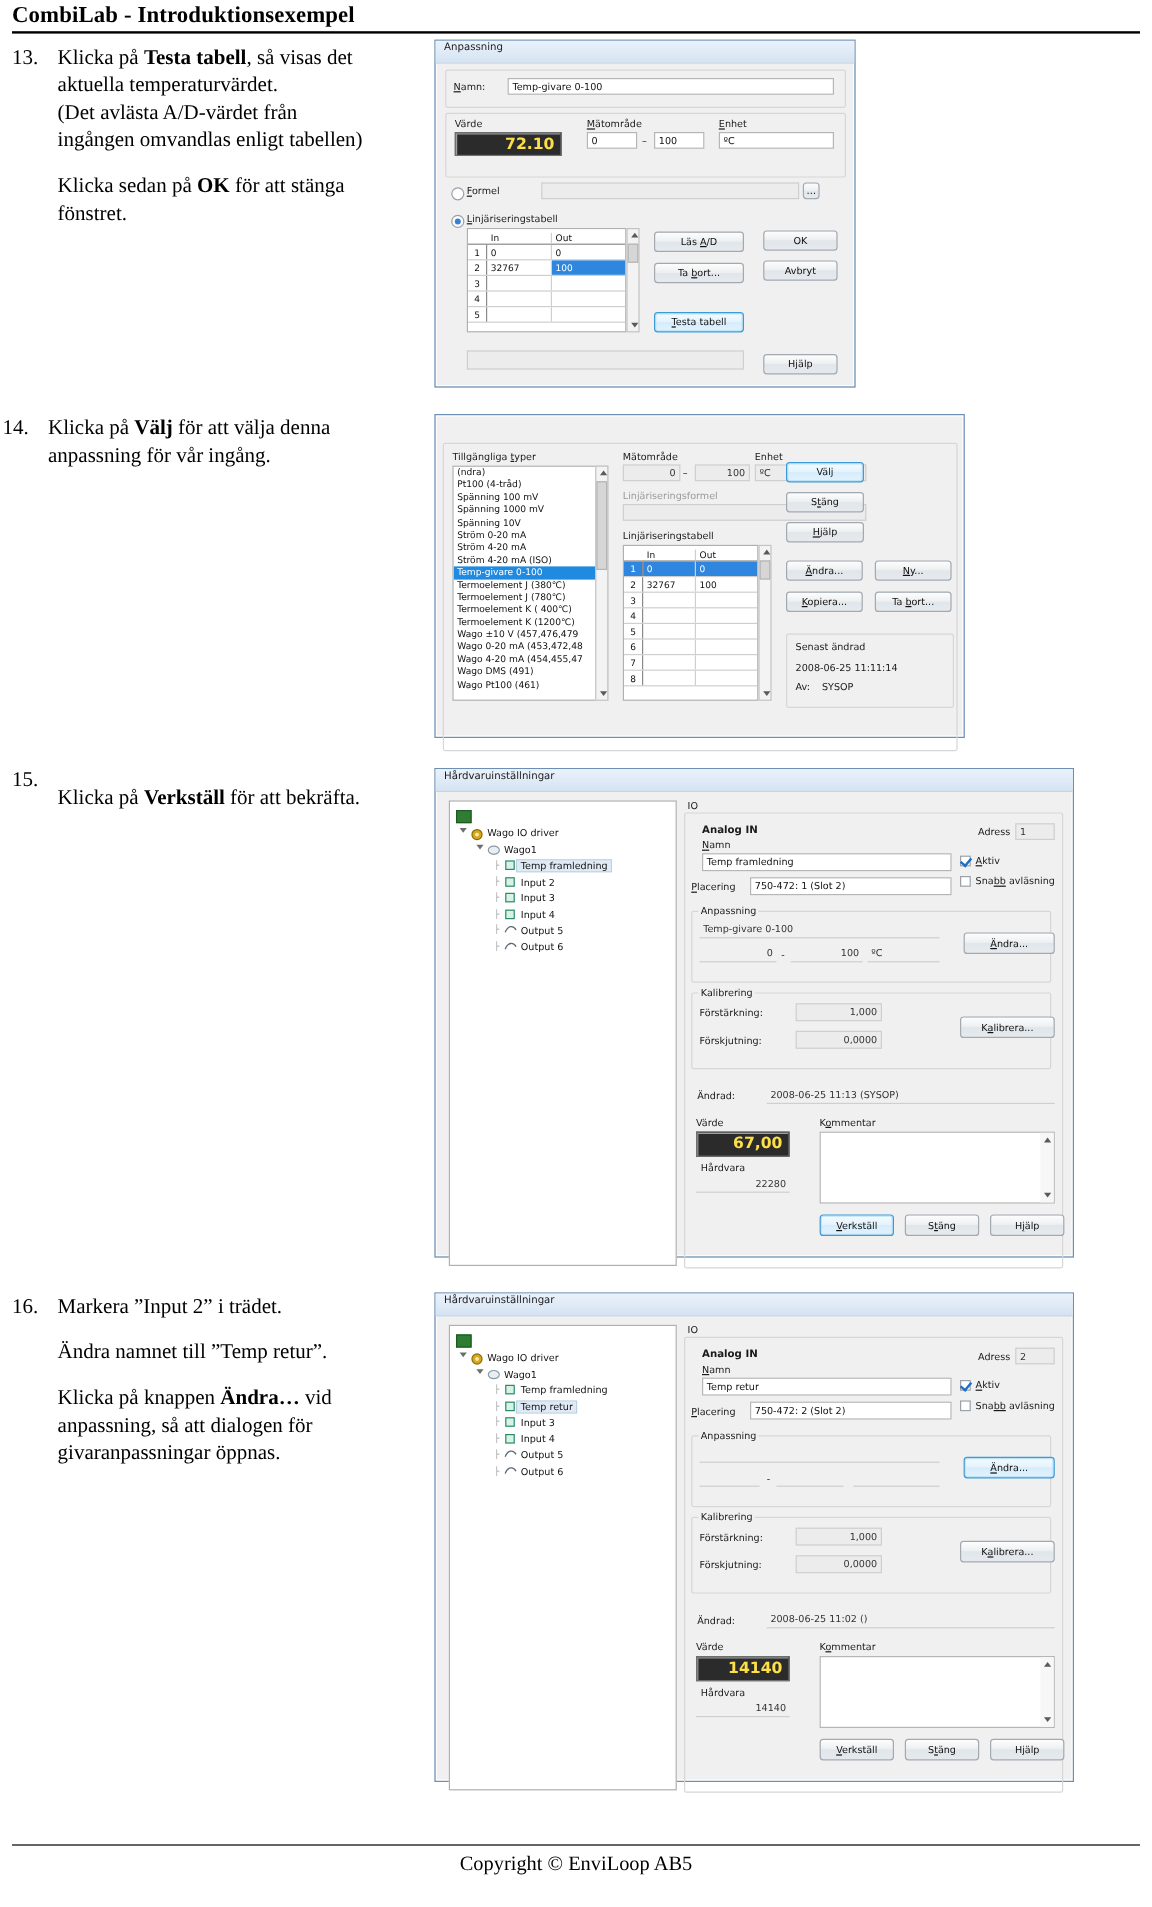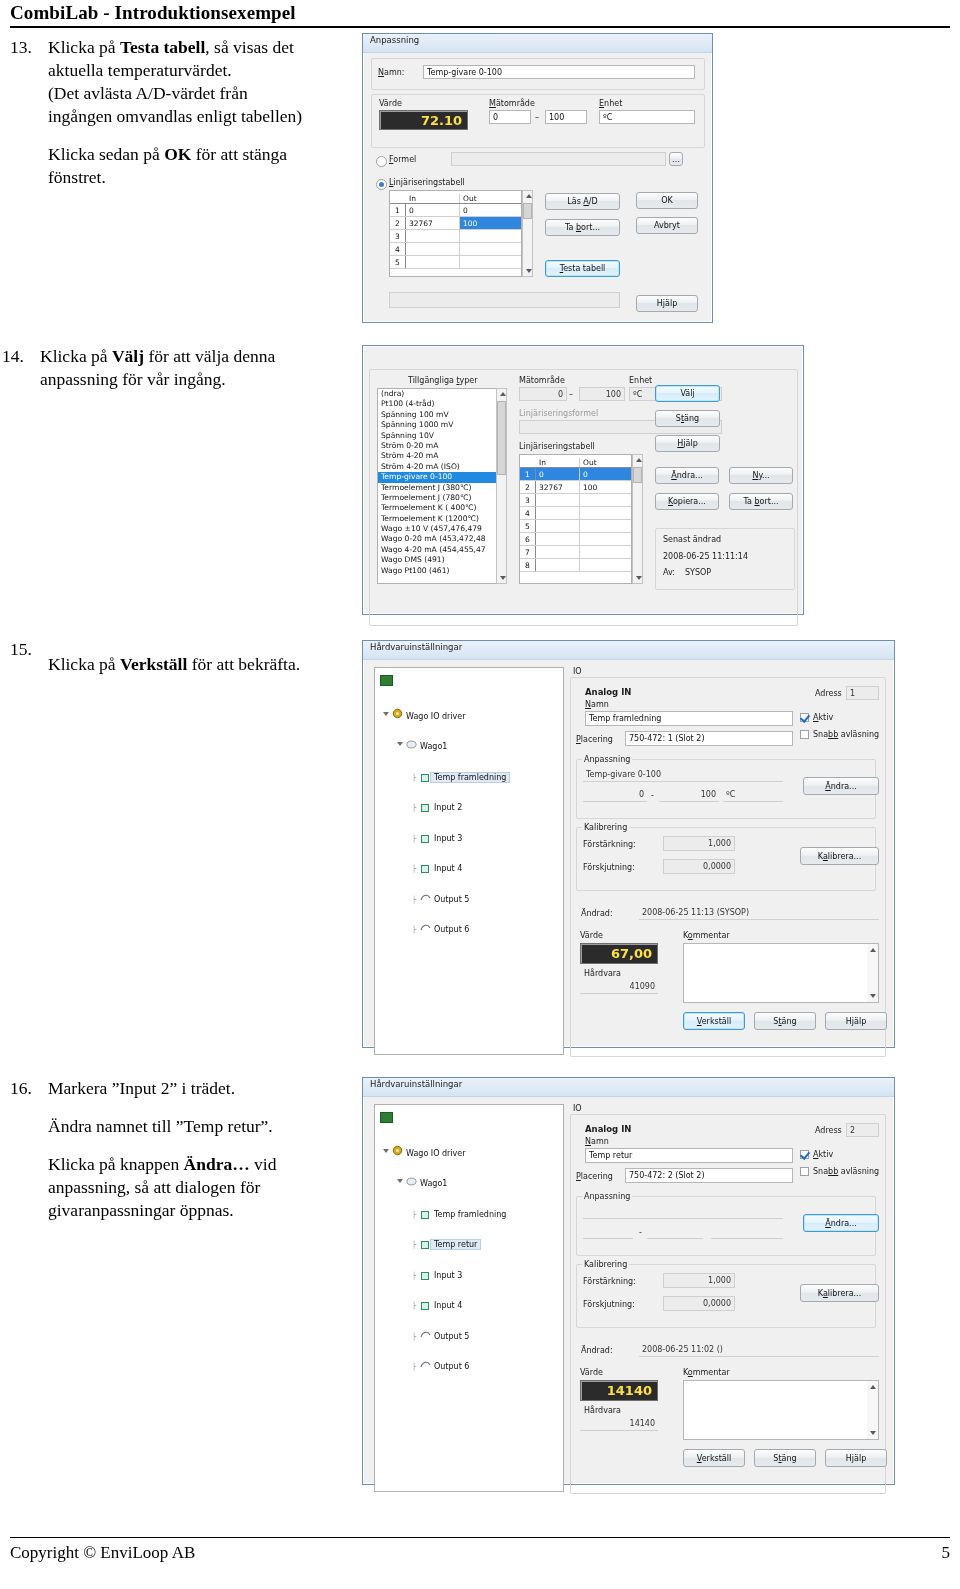--- a/index.html
+++ b/index.html
@@ -4,21 +4,21 @@
 <style>
   html,body{margin:0;padding:0;background:#fff;}
   body{width:960px;height:1589px;font-family:"Liberation Serif",serif;color:#000;position:relative;overflow:hidden;}
   .page{position:relative;width:960px;height:1589px;}
 
   
   .hdr{position:absolute;left:10px;top:2px;width:940px;}
   .hdr-title{font-family:"Liberation Serif",serif;font-weight:bold;font-size:19px;letter-spacing:.1px;}
   .hdr-rule{position:absolute;left:10px;top:26px;width:940px;height:0;border-top:2px solid #000;}
   .ftr-rule{position:absolute;left:10px;top:1537px;width:940px;height:0;border-top:1.5px solid #000;}
-  .ftr{position:absolute;left:10px;top:1543px;width:940px;font-size:17px;display:flex;justify-content:space-between;}
+  .ftr{position:absolute;left:10px;top:1543px;width:940px;font-size:17px;display:flex;justify-content:center;}
 
   
   .step{position:absolute;display:flex;font-size:17.5px;line-height:1.32;}
   .step .num{width:38px;flex:0 0 38px;}
   .step .body{width:262px;}
   .step p{margin:0;}
   .step .gap{height:15px;}
   b{font-weight:bold;}
 
   
@@ -72,21 +72,21 @@
   .arw.up{border-left:3px solid transparent;border-right:3px solid transparent;border-bottom:4px solid #5a5a5a;}
   .arw.dn{border-left:3px solid transparent;border-right:3px solid transparent;border-top:4px solid #5a5a5a;}
 
   
   .lst{position:absolute;background:#fff;border:1px solid #b0b0b0;box-sizing:border-box;overflow:hidden;}
   .lst .it{font-size:7.6px;line-height:10.4px;height:10.4px;padding-left:3px;white-space:nowrap;overflow:hidden;color:#111;}
   .lst .it.sel{background:#1f8ae0;color:#fff;}
 
   
   .tree{position:absolute;background:#fff;border:1px solid #b0b0b0;box-sizing:border-box;overflow:hidden;}
-  .tnode{position:relative;height:13.5px;font-size:8px;display:flex;align-items:flex-end;white-space:nowrap;color:#111;margin-top:17px;}
+  .tnode{position:relative;height:13.5px;font-size:8px;display:flex;align-items:flex-start;white-space:nowrap;color:#111;}
   .tnode .tl{width:10px;flex:0 0 10px;color:#9a9a9a;font-size:7px;text-align:center;}
   .tnode .ico{width:12px;flex:0 0 12px;display:flex;align-items:center;justify-content:center;}
   .tnode .tx{padding:0 3px;}
   .tnode.sel .tx{background:#dfeaf5;outline:1px solid #b9cfe3;}
   .sq{width:8px;height:8px;border:1px solid #2c8c6a;background:#d9f2e6;box-sizing:border-box;display:block;}
   .expander{width:0;height:0;border-left:4px solid #6d6d6d;border-top:3px solid transparent;border-bottom:3px solid transparent;}
   .expander.open{border-left:3px solid transparent;border-right:3px solid transparent;border-top:4px solid #6d6d6d;}
 
   .txarea{position:absolute;background:#fff;border:1px solid #b6b6b6;box-sizing:border-box;}
 </style>
@@ -230,21 +230,21 @@
         </div>
 
       <div class="fld ro" style="left:26px;top:240px;width:231px;height:16px;"></div>
     </div>
   </div>
 
   <div class="dlg" style="left:362px;top:345px;width:440px;height:268px;">
     <div class="cli">
       <div class="grp" style="left:6px;top:5px;width:427px;height:255px;"></div>
 
-      <div class="lbl" style="left:14px;top:12px;margin-left:31px;">
+      <div class="lbl" style="left:14px;top:12px;">
         Tillgängliga <span class="u">t</span>yper
       </div>
       <div class="lst" style="left:14px;top:24px;width:130px;height:196px;">
           <div class="it">(ndra)</div>
           <div class="it">Pt100 (4-tråd)</div>
           <div class="it">Spänning 100 mV</div>
           <div class="it">Spänning 1000 mV</div>
           <div class="it">Spänning 10V</div>
           <div class="it">Ström 0-20 mA</div>
           <div class="it">Ström 4-20 mA</div>
@@ -486,21 +486,21 @@
       <div class="btn" style="left:437px;top:188px;width:79px;height:18px;">
           <span>K<span class="u">a</span>librera...</span>
         </div>
 
       <div class="lbl" style="left:218px;top:250px;">Ändrad:</div>
       <div class="fld ro" style="left:276px;top:246px;width:240px;height:15px;border:none;border-bottom:1px solid #cfcfcf;background:transparent;">2008-06-25 11:13  (SYSOP)</div>
 
       <div class="lbl" style="left:217px;top:272px;">Värde</div>
       <div class="val" style="left:217px;top:284px;width:78px;height:21px;font-size:13px;">67,00</div>
       <div class="lbl" style="left:221px;top:310px;">Hårdvara</div>
-      <div class="fld ro r" style="left:217px;top:320px;width:78px;height:15px;border:none;border-bottom:1px solid #cfcfcf;background:transparent;">41090</div>
+      <div class="fld ro r" style="left:217px;top:320px;width:78px;height:15px;border:none;border-bottom:1px solid #cfcfcf;background:transparent;">22280</div>
 
       <div class="lbl" style="left:320px;top:272px;">K<span class="u">o</span>mmentar</div>
       <div class="txarea" style="left:320px;top:284px;width:196px;height:60px;">
         <div class="sbar" style="right:0;top:0;width:11px;height:58px;border:none;background:#f7f7f7;">
           <div class="arw up" style="left:3px;top:4px;"></div>
           <div class="arw dn" style="left:3px;bottom:4px;"></div>
         </div>
       </div>
 
       <div class="btn def" style="left:320px;top:353px;width:62px;height:18px;">

